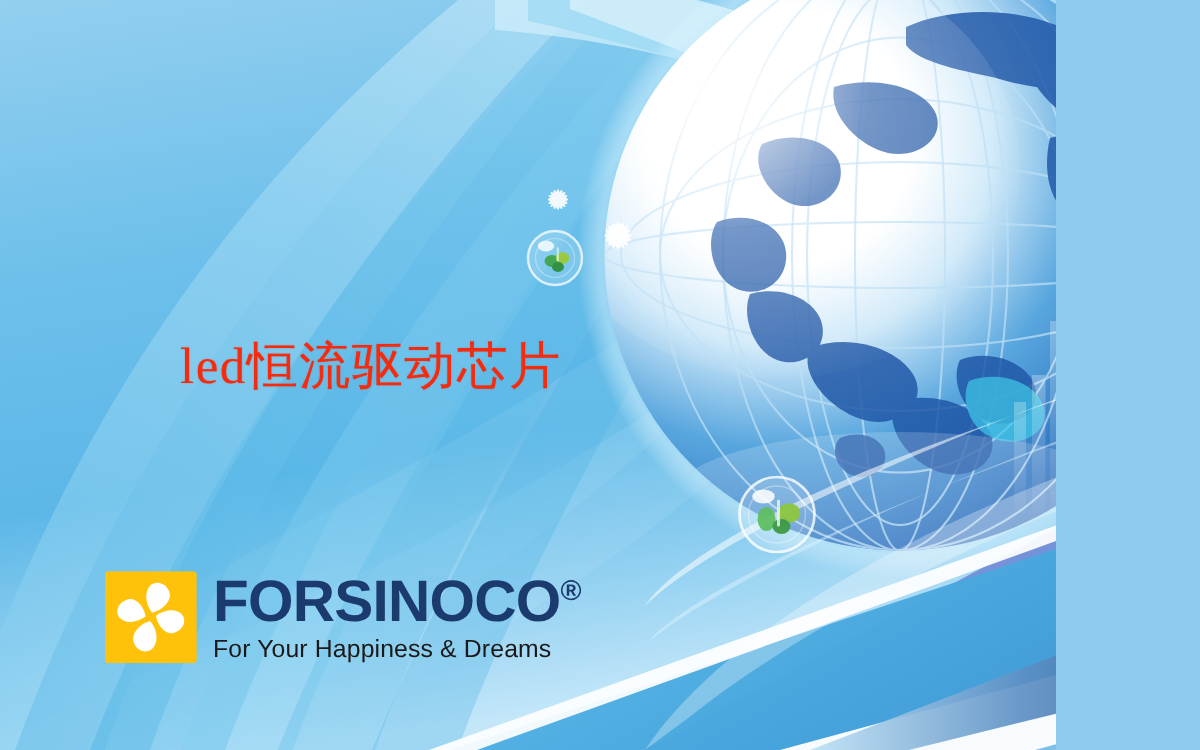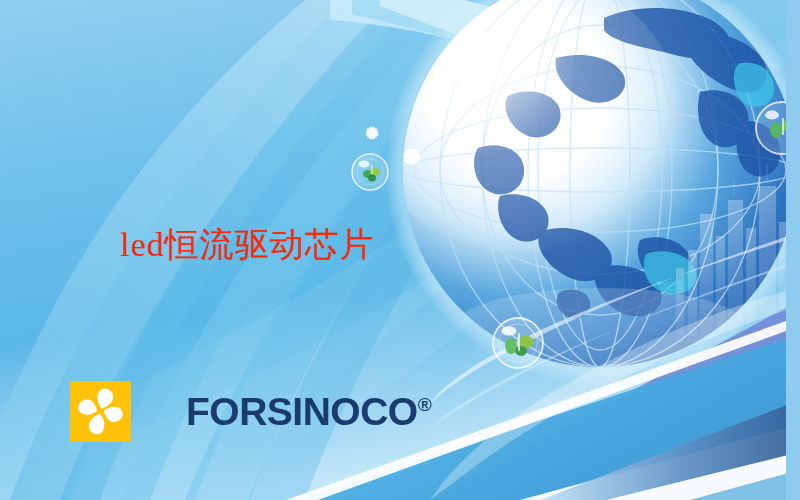--- a/index.html
+++ b/index.html
@@ -2,21 +2,21 @@
 <html><head>
 <meta charset="utf-8">
 <style>
   html,body{margin:0;padding:0;}
   body{
     width:800px;height:500px;overflow:hidden;
     font-family:"Liberation Sans", sans-serif;
     background:#8ECBEE;
   }
   #banner{
-    position:relative;width:786px;height:500px;overflow:hidden;
+    position:relative;width:704px;height:500px;overflow:hidden;
     background:linear-gradient(170deg,#8FCDEE 0%,#6FC0EA 38%,#5FB8E8 62%,#9FD6F3 86%,#BFE4F8 100%);
   }
   .layer{position:absolute;inset:0;}
   .svgfull{position:absolute;left:0;top:0;width:800px;height:500px;}
 
   
   #headline{
     position:absolute;left:82px;top:162px;
     z-index:40;
     color:#F32C10;
@@ -31,21 +31,21 @@
 
   
   #logo{
     position:absolute;left:70px;top:381px;
     z-index:45;display:flex;align-items:center;gap:11px;
   }
   #logo-mark{
     width:61px;height:61px;background:#FFC20B;border-radius:2px;
     position:relative;flex:0 0 auto;
   }
-  #logo-text{display:flex;flex-direction:column;line-height:1;margin-left:44px;}
+  #logo-text{display:flex;flex-direction:column;line-height:1;}
   #logo-word{
     font-family:"Liberation Sans", sans-serif;
     font-weight:bold;font-size:39px;color:#1B3A6E;
     letter-spacing:-0.5px;position:relative;white-space:nowrap;
   }
   #logo-word .reg{font-size:19px;vertical-align:super;font-weight:bold;}
   #logo-tag{
     font-family:"Liberation Sans", sans-serif;
     font-size:16.5px;color:#1A1A1A;margin-top:4px;letter-spacing:.1px;white-space:nowrap;
   }
@@ -326,16 +326,17 @@
         <g fill="#FFFFFF">
           <path d="M31.5,27.5 C27,22 26,14 30,9.5 C34.5,5.5 41,8 43,14 C44.6,19 39,25.5 31.5,27.5 Z"></path>
           <path d="M34,29.5 C40,25 48,24.5 51.5,29 C54.8,33.5 51.5,39.5 45.5,41 C40.5,42.2 35,36.5 34,29.5 Z"></path>
           <path d="M30,33 C35,38.5 36,47 31.5,51.5 C27,55.5 20.5,52.5 19,46.5 C17.7,41.4 23,35 30,33 Z"></path>
           <path d="M27,30 C21,34.5 13,35 9.5,30.5 C6.2,26 9.5,20 15.5,18.5 C20.5,17.3 26,23 27,30 Z"></path>
         </g>
       </svg>
     </div>
     <div id="logo-text">
       <div id="logo-word"><span>FORSINOCO</span><span class="reg">®</span></div>
+      <div id="logo-tag">For Your Happiness &amp; Dreams</div>
     </div>
   </div>
 
 </div>
 
 </body></html>

